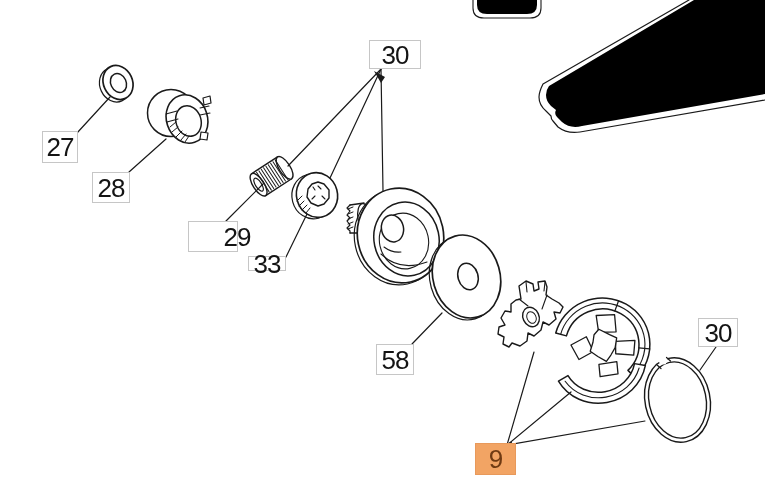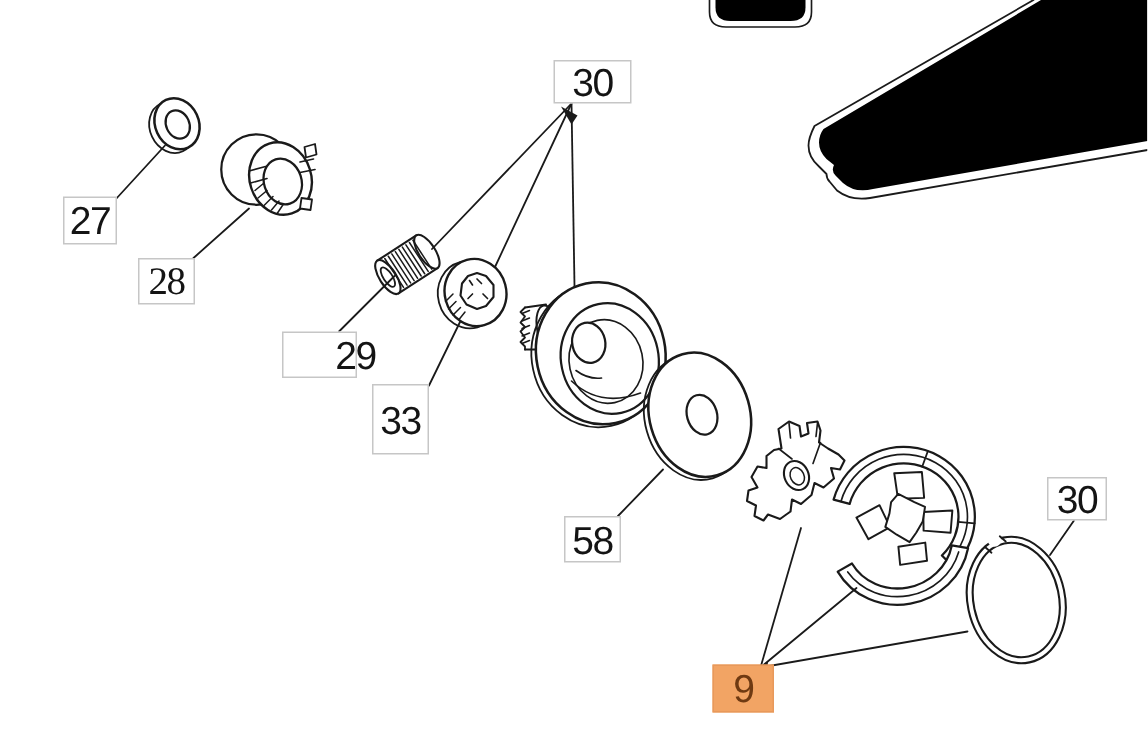--- a/index.html
+++ b/index.html
@@ -127,21 +127,21 @@
     <line x1="412" y1="344" x2="442" y2="313"></line>
     <line x1="716" y1="347" x2="700" y2="370"></line>
     <line x1="507" y1="445" x2="534" y2="352"></line>
     <line x1="507" y1="445" x2="571" y2="392"></line>
     <line x1="507" y1="445" x2="645" y2="421"></line>
     <polygon points="499,450 512,441 511,452" fill="#1a1a1a" stroke="none"></polygon>
   </g>
 </svg>
 
   <div class="part-label" style="left:42px;top:131px;width:36px;height:32px;">27</div>
-  <div class="part-label" style="left:92px;top:172px;width:38px;height:31px;font-family:Liberation Serif, serif;">28</div>
+  <div class="part-label" style="left:92px;top:172px;width:38px;height:31px;">28</div>
   <div class="part-label" style="left:188px;top:221px;width:38px;height:31px;padding-left:48px;">29</div>
-  <div class="part-label" style="left:248px;top:256px;width:38px;height:47px;">33</div>
+  <div class="part-label" style="left:248px;top:256px;width:38px;height:15px;">33</div>
   <div class="part-label" style="left:369px;top:40px;width:52px;height:29px;text-align:right;">30</div>
   <div class="part-label" style="left:376px;top:344px;width:38px;height:31px;">58</div>
   <div class="part-label highlighted" style="left:475px;top:443px;width:41px;height:32px;">9</div>
   <div class="part-label" style="left:698px;top:318px;width:40px;height:29px;">30</div>
 
 </div>
 
 </body></html>

